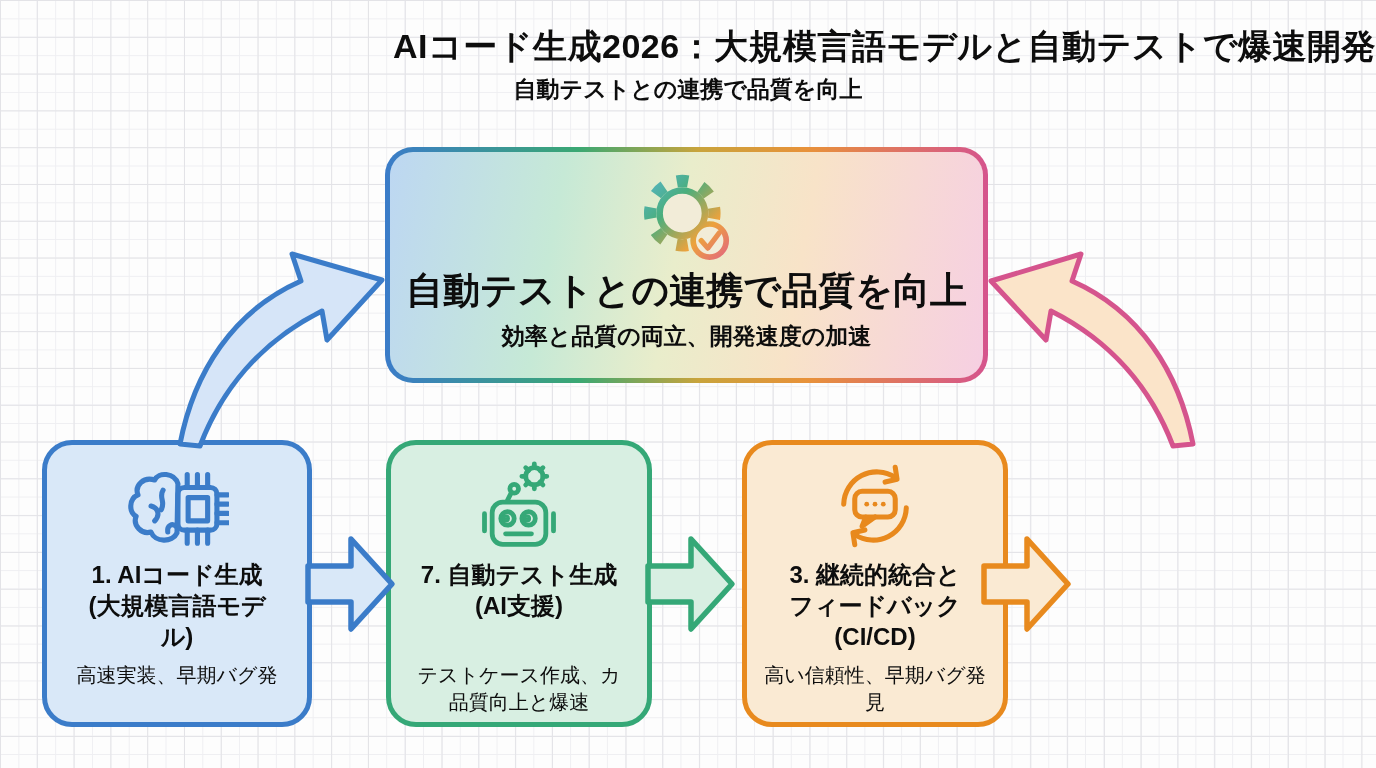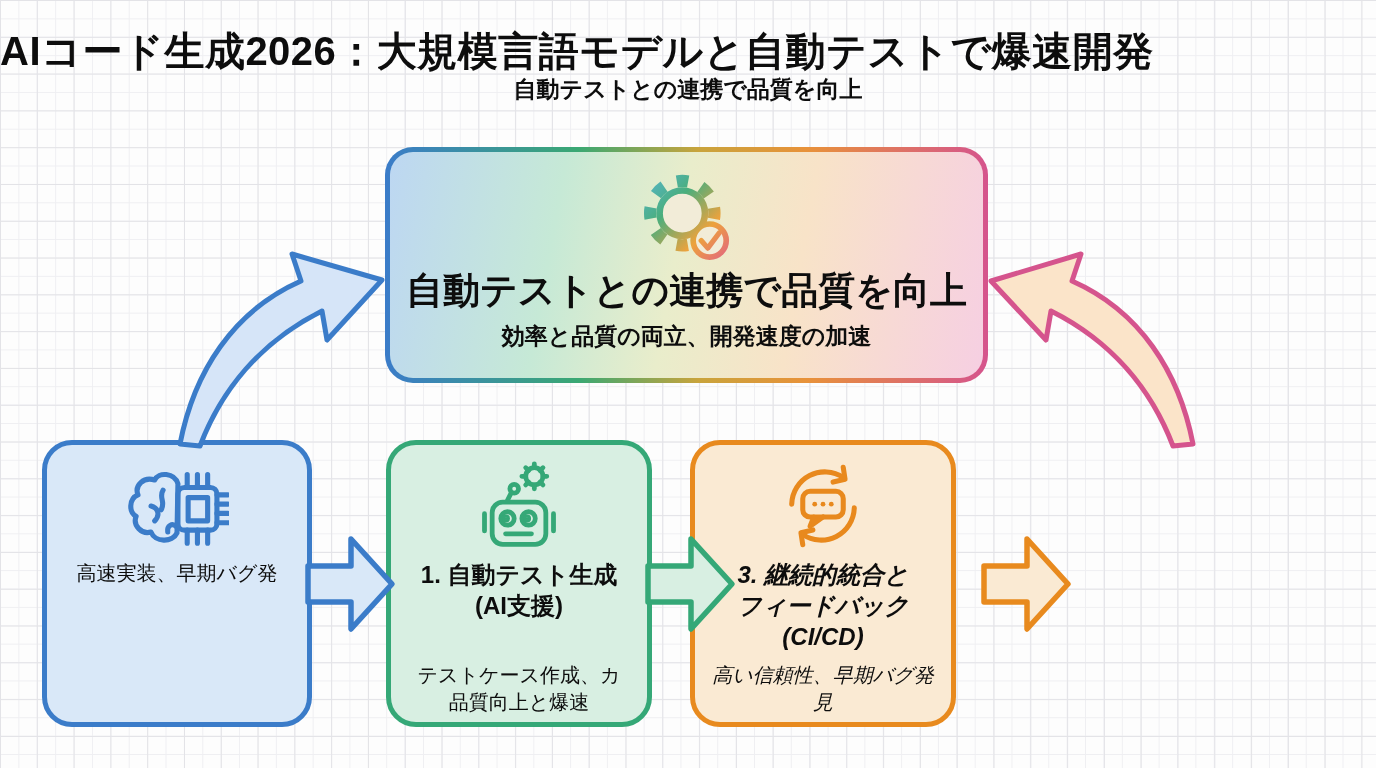--- a/index.html
+++ b/index.html
@@ -8,22 +8,22 @@
     position:relative;width:1376px;height:768px;overflow:hidden;
     background-color:#fdfdfd;
     background-image:
       linear-gradient(#e3e3e7 1px, transparent 1px),
       linear-gradient(90deg,#e3e3e7 1px, transparent 1px),
       linear-gradient(#efeff2 1px, transparent 1px),
       linear-gradient(90deg,#efeff2 1px, transparent 1px);
     background-size:36.8px 36.8px,36.8px 36.8px,18.4px 18.4px,18.4px 18.4px;
   }
   .hdr-title{
-    position:absolute;top:24px;left:0;width:100%;text-align:left;
-    font-size:40px;font-weight:700;color:#0d0d0d;letter-spacing:.5px;
+    position:absolute;top:24px;left:0;width:100%;text-align:right;
+    font-size:34px;font-weight:700;color:#0d0d0d;letter-spacing:.5px;
   }
   .hdr-sub{
     position:absolute;top:74px;left:0;width:100%;text-align:center;
     font-size:23px;font-weight:700;color:#0d0d0d;
   }
   
   .center-wrap{
     position:absolute;left:385px;top:147px;width:603px;height:236px;
     border-radius:28px;padding:5px;box-sizing:border-box;
     background:linear-gradient(90deg,#3b7cc9 0%,#3aa873 32%,#c9a43c 52%,#e8923a 70%,#d5548d 100%);
@@ -47,21 +47,21 @@
   .step-title{
     font-size:24px;font-weight:700;color:#0d0d0d;text-align:center;
     line-height:31px;white-space:pre-line;min-height:95px;margin-top:7px;
   }
   .step-desc{
     font-size:20px;font-weight:500;color:#0d0d0d;text-align:center;
     line-height:27px;white-space:pre-line;margin-top:8px;
   }
   #step0{left:42px;width:270px;}
   #step1{left:386px;width:266px;}
-  #step2{left:690px;width:266px;font-style:italic;}
+  #step2{left:742px;width:266px;}
   #step3{left:1063px;width:274px;}
   .block-arrow{position:absolute;top:527px;width:92px;height:114px;z-index:4;}
   #arrow12{left:304px;}
   #arrow23{left:644px;}
   #arrow34{left:980px;}
   #curved-overlay{position:absolute;left:0;top:0;width:1376px;height:768px;z-index:5;pointer-events:none;}
 </style>
 </head>
 <body>
 
@@ -100,40 +100,43 @@
         <path d="M41 29 C36 37 44 41 39 50"></path>
         <path d="M28 46 C36 48 38 56 32 62"></path>
         <path d="M46 74 C45 67 51 64 55 68"></path>
         <rect x="57" y="26" width="42" height="46" rx="7"></rect>
         <rect x="68" y="37" width="21" height="25"></rect>
         <path d="M67 26 V12 M78 26 V12 M89 26 V12"></path>
         <path d="M67 72 V86 M78 72 V86 M89 72 V86"></path>
         <path d="M99 34 H111 M99 44 H111 M99 54 H111 M99 64 H111"></path>
       </svg>
     </span>
+    <div class="step-title">1. AIコード生成
+(大規模言語モデ
+ル)</div>
     <div class="step-desc">高速実装、早期バグ発</div>
   </div>
 
   <div class="step" id="step1" style="border-color: rgb(53, 168, 119); background: rgb(216, 239, 226);">
     <span class="step-icon">
       <svg width="96" height="92" viewBox="0 0 100 96" fill="none" stroke="#35a877" stroke-width="5" stroke-linecap="round" stroke-linejoin="round">
         <circle cx="66" cy="17" r="9"></circle>
         <path d="M66 4 V8 M66 26 V30 M53 17 H57 M75 17 H79 M57 8 L60 11 M72 23 L75 26 M75 8 L72 11 M60 23 L57 26"></path>
         <circle cx="45" cy="30" r="4.5"></circle>
         <path d="M42 34 L38 42"></path>
         <rect x="22" y="44" width="56" height="44" rx="11"></rect>
         <path d="M14 56 V74 M86 56 V74"></path>
         <circle cx="38" cy="61" r="7"></circle>
           <circle cx="60" cy="61" r="7"></circle>
         <circle cx="36.5" cy="61" r="1.6" fill="#35a877"></circle>
           <circle cx="58.5" cy="61" r="1.6" fill="#35a877"></circle>
         <path d="M36 77 H63"></path>
       </svg>
     </span>
-    <div class="step-title">1. 自動テスト生成
+    <div class="step-title">7. 自動テスト生成
 (AI支援)</div>
     <div class="step-desc">テストケース作成、カ
 品質向上と爆速</div>
   </div>
 
   <div class="step" id="step2" style="border-color: rgb(232, 138, 30); background: rgb(250, 234, 211);">
     <span class="step-icon">
       <svg width="92" height="92" viewBox="0 0 100 100" fill="none" stroke="#e8891d" stroke-width="5.5" stroke-linecap="round" stroke-linejoin="round">
         <path d="M16 48 A 36 36 0 0 1 72 19"></path>
         <path d="M72 8 L74 21 L61 24"></path>

